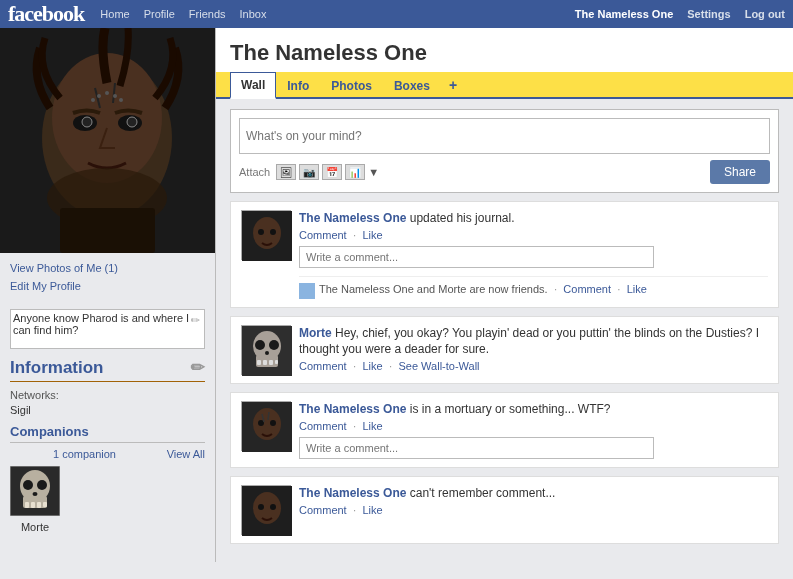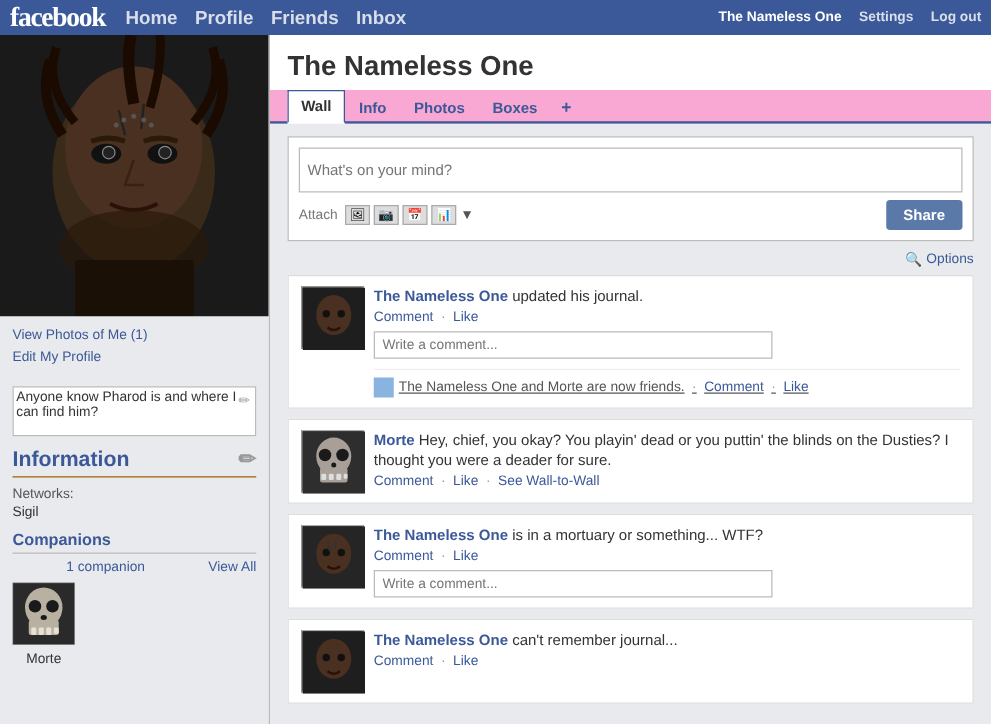--- a/index.html
+++ b/index.html
@@ -22,22 +22,22 @@
       letter-spacing: -1px;
       margin-right: 16px;
     }
     #top-nav .nav-links {
       display: flex;
       gap: 14px;
     }
     #top-nav .nav-links a {
       color: #d8dfea;
       text-decoration: none;
-      font-size: 15px;
-      font-weight: bold;
+      font-size: 11px;
+      font-weight: normal;
     }
     #top-nav .right-nav {
       position: absolute;
       right: 8px;
       display: flex;
       align-items: center;
       gap: 14px;
     }
     #top-nav .right-nav span {
       color: white;
@@ -166,21 +166,21 @@
       margin-bottom: 6px;
     }
 
     
     #profile-tabs {
       display: flex;
       align-items: center;
       gap: 0;
       border-bottom: 2px solid #3b5998;
       padding: 0 14px;
-      background: #f9a8d4;
+      background: #fde047;
     }
     .tab {
       padding: 5px 10px;
       font-size: 12px;
       font-weight: bold;
       color: #3b5998;
       cursor: pointer;
       border: 1px solid transparent;
       margin-bottom: -2px;
       text-decoration: none;
@@ -249,21 +249,21 @@
       color: #555;
       cursor: pointer;
     }
     .share-btn {
       margin-left: auto;
       background: #5b79a8;
       color: white;
       border: none;
       padding: 5px 14px;
       font-size: 12px;
-      font-weight: bold;
+      font-weight: normal;
       cursor: pointer;
       border-radius: 3px;
     }
 
     
     #options-row {
       text-align: right;
       font-size: 11px;
       color: #3b5998;
       margin-bottom: 6px;
@@ -298,21 +298,21 @@
       color: #999;
       margin-top: 3px;
     }
     .post-actions a {
       color: #3b5998;
       text-decoration: none;
     }
     .post-actions .dot { margin: 0 3px; color: #999; }
 
     .comment-input {
-      width: 319px;
+      width: 355px;
       border: 1px solid #bbb;
       padding: 4px 6px;
       font-size: 11px;
       color: #999;
       margin-top: 5px;
       outline: none;
     }
 
     
     .recent-activity-section {
@@ -323,25 +323,24 @@
     .recent-activity-label {
       font-size: 10px;
       font-weight: bold;
       color: #999;
       letter-spacing: 0.5px;
       text-transform: uppercase;
       margin-bottom: 4px;
     }
     .activity-row {
       display: flex;
-      align-items: center;
+      align-items: flex-start;
       font-size: 11px;
       color: #555;
       gap: 4px;
-      text-decoration: underline;
     }
     .activity-icon-sm {
       width: 16px;
       height: 16px;
       background: #ccc;
       display: inline-block;
       flex-shrink: 0;
     }
 
     
@@ -492,24 +491,20 @@
           <span class="attach-label">Attach</span>
           <span class="attach-icon" title="Photo">🖼</span>
           <span class="attach-icon" title="Video">📷</span>
           <span class="attach-icon" title="Event">📅</span>
           <span class="attach-icon" title="Chart">📊</span>
           <span class="attach-dropdown">▼</span>
           <button class="share-btn">Share</button>
         </div>
       </div>
 
-      <div id="options-row">
-        <span>🔍</span>
-        <span>Options</span>
-      </div>
 
       <div class="post-block">
         <div class="post-row">
           <div class="avatar-small nameless" style="background:#1e1e1e;">
             <svg width="50" height="50" viewBox="0 0 50 50" xmlns="http://www.w3.org/2000/svg">
               <rect width="50" height="50" fill="#1e1e1e"></rect>
               <ellipse cx="25" cy="22" rx="14" ry="16" fill="#4a3020"></ellipse>
               <ellipse cx="19" cy="21" rx="3" ry="3" fill="#111"></ellipse>
               <ellipse cx="31" cy="21" rx="3" ry="3" fill="#111"></ellipse>
               <path d="M20 32 Q25 36 30 32" stroke="#2a1008" stroke-width="2" fill="none"></path>
@@ -609,21 +604,21 @@
               <rect width="50" height="50" fill="#1e1e1e"></rect>
               <ellipse cx="25" cy="22" rx="14" ry="16" fill="#4a3020"></ellipse>
               <ellipse cx="19" cy="21" rx="3" ry="3" fill="#111"></ellipse>
               <ellipse cx="31" cy="21" rx="3" ry="3" fill="#111"></ellipse>
               <path d="M20 32 Q25 36 30 32" stroke="#2a1008" stroke-width="2" fill="none"></path>
             </svg>
           </div>
           <div class="post-body">
             <div class="post-text">
               <a class="poster-name">The Nameless One</a>
-              <span> can't remember journal...</span>
+              <span> can't remember comment...</span>
             </div>
             <div class="post-actions">
               <a>Comment</a>
               <span class="dot">·</span>
               <a>Like</a>
             </div>
           </div>
         </div>
       </div>
 

